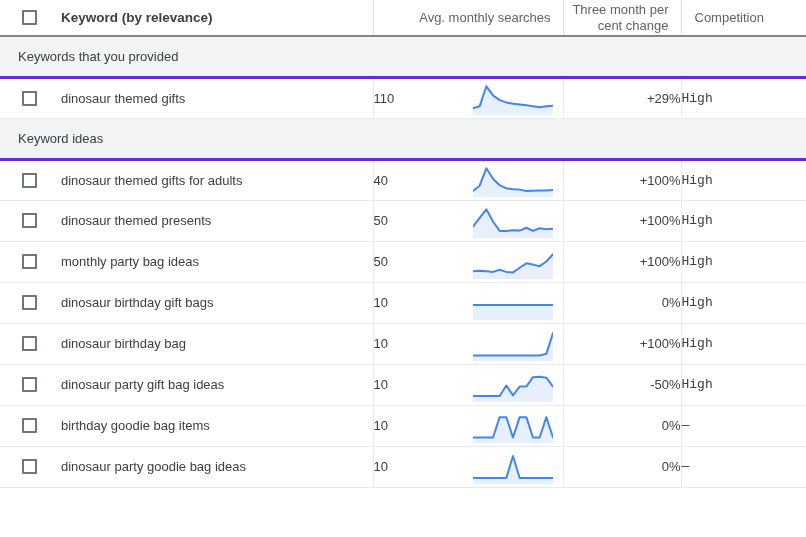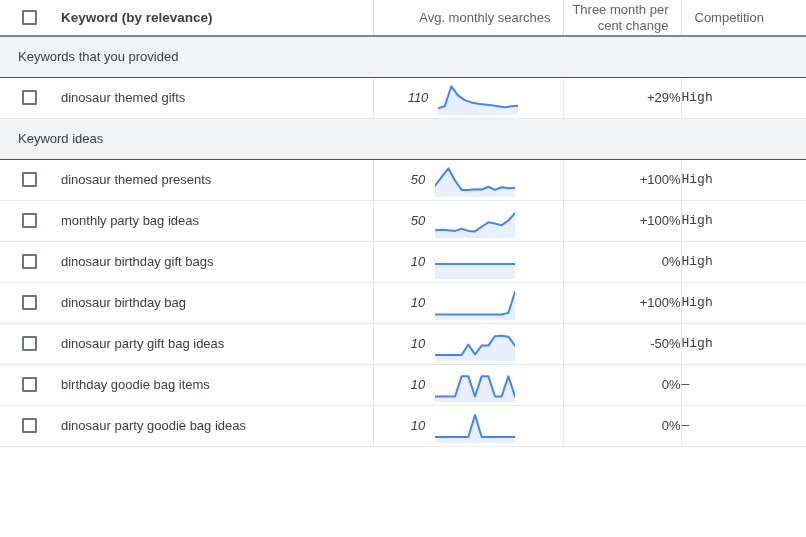--- a/index.html
+++ b/index.html
@@ -73,21 +73,21 @@
     box-sizing: border-box;
     background: #fff;
     flex: none;
     display: inline-block;
   }
 
   
   tr.group-row { height: 41px; }
   tr.group-row td {
     background: #f1f3f4;
-    border-bottom: 1px solid #6d28d9;
+    border-bottom: 3px solid #6d28d9;
     border-top: 1px solid #e0e0e0;
     padding: 0 0 0 18px;
     font-size: 13px;
     color: #3c4043;
   }
 
   
   tr.data-row { height: 41px; }
   tr.data-row td {
     padding: 0;
@@ -108,24 +108,23 @@
   .kw-label {
     margin-left: 24px;
     font-size: 13px;
     color: #3c4043;
     white-space: nowrap;
   }
 
   .searches-cell {
     display: flex;
     align-items: center;
-    justify-content: center;
+    justify-content: space-between;
     padding-right: 10px;
     height: 34px;
-    font-style: italic;
   }
   .searches-value {
     font-size: 13px;
     color: #3c4043;
     text-align: right;
     margin-right: 10px;
   }
   .spark {
     display: block;
     width: 80px;
@@ -198,20 +197,39 @@
         <td class="change-cell">+29%</td>
         <td class="comp-cell last">High</td>
       </tr>
       <tr class="group-row">
         <td colspan="4">Keyword ideas</td>
       </tr>
       <tr class="data-row">
         <td>
           <div class="kw-cell">
             <span class="cbox"></span>
+            <span class="kw-label">dinosaur themed gifts for adults</span>
+          </div>
+        </td>
+        <td>
+          <div class="searches-cell">
+            <span class="searches-value">40</span>
+            <svg class="spark" viewBox="0 0 80 34" preserveAspectRatio="none">
+              <path d="M 0 34 L 0.00 27.92 L 6.67 22.72 L 13.33 5.30 L 20.00 15.70 L 26.67 22.20 L 33.33 25.32 L 40.00 26.36 L 46.67 26.62 L 53.33 27.92 L 60.00 27.66 L 66.67 27.40 L 73.33 27.40 L 80.00 26.88 L 80 34 Z" fill="#e8f0fe" stroke="none"></path>
+              <path d="M 0.00 27.92 L 6.67 22.72 L 13.33 5.30 L 20.00 15.70 L 26.67 22.20 L 33.33 25.32 L 40.00 26.36 L 46.67 26.62 L 53.33 27.92 L 60.00 27.66 L 66.67 27.40 L 73.33 27.40 L 80.00 26.88 " fill="none" stroke="#4285f4" stroke-width="2" stroke-linejoin="round" stroke-linecap="round" vector-effect="non-scaling-stroke"></path>
+            </svg>
+          </div>
+        </td>
+        <td class="change-cell">+100%</td>
+        <td class="comp-cell last">High</td>
+      </tr>
+      <tr class="data-row">
+        <td>
+          <div class="kw-cell">
+            <span class="cbox"></span>
             <span class="kw-label">dinosaur themed presents</span>
           </div>
         </td>
         <td>
           <div class="searches-cell">
             <span class="searches-value">50</span>
             <svg class="spark" viewBox="0 0 80 34" preserveAspectRatio="none">
               <path d="M 0 34 L 0.00 22.72 L 6.67 13.88 L 13.33 5.30 L 20.00 17.52 L 26.67 26.88 L 33.33 26.88 L 40.00 26.36 L 46.67 26.62 L 53.33 23.76 L 60.00 26.88 L 66.67 24.28 L 73.33 25.32 L 80.00 24.80 L 80 34 Z" fill="#e8f0fe" stroke="none"></path>
               <path d="M 0.00 22.72 L 6.67 13.88 L 13.33 5.30 L 20.00 17.52 L 26.67 26.88 L 33.33 26.88 L 40.00 26.36 L 46.67 26.62 L 53.33 23.76 L 60.00 26.88 L 66.67 24.28 L 73.33 25.32 L 80.00 24.80 " fill="none" stroke="#4285f4" stroke-width="2" stroke-linejoin="round" stroke-linecap="round" vector-effect="non-scaling-stroke"></path>
             </svg>

